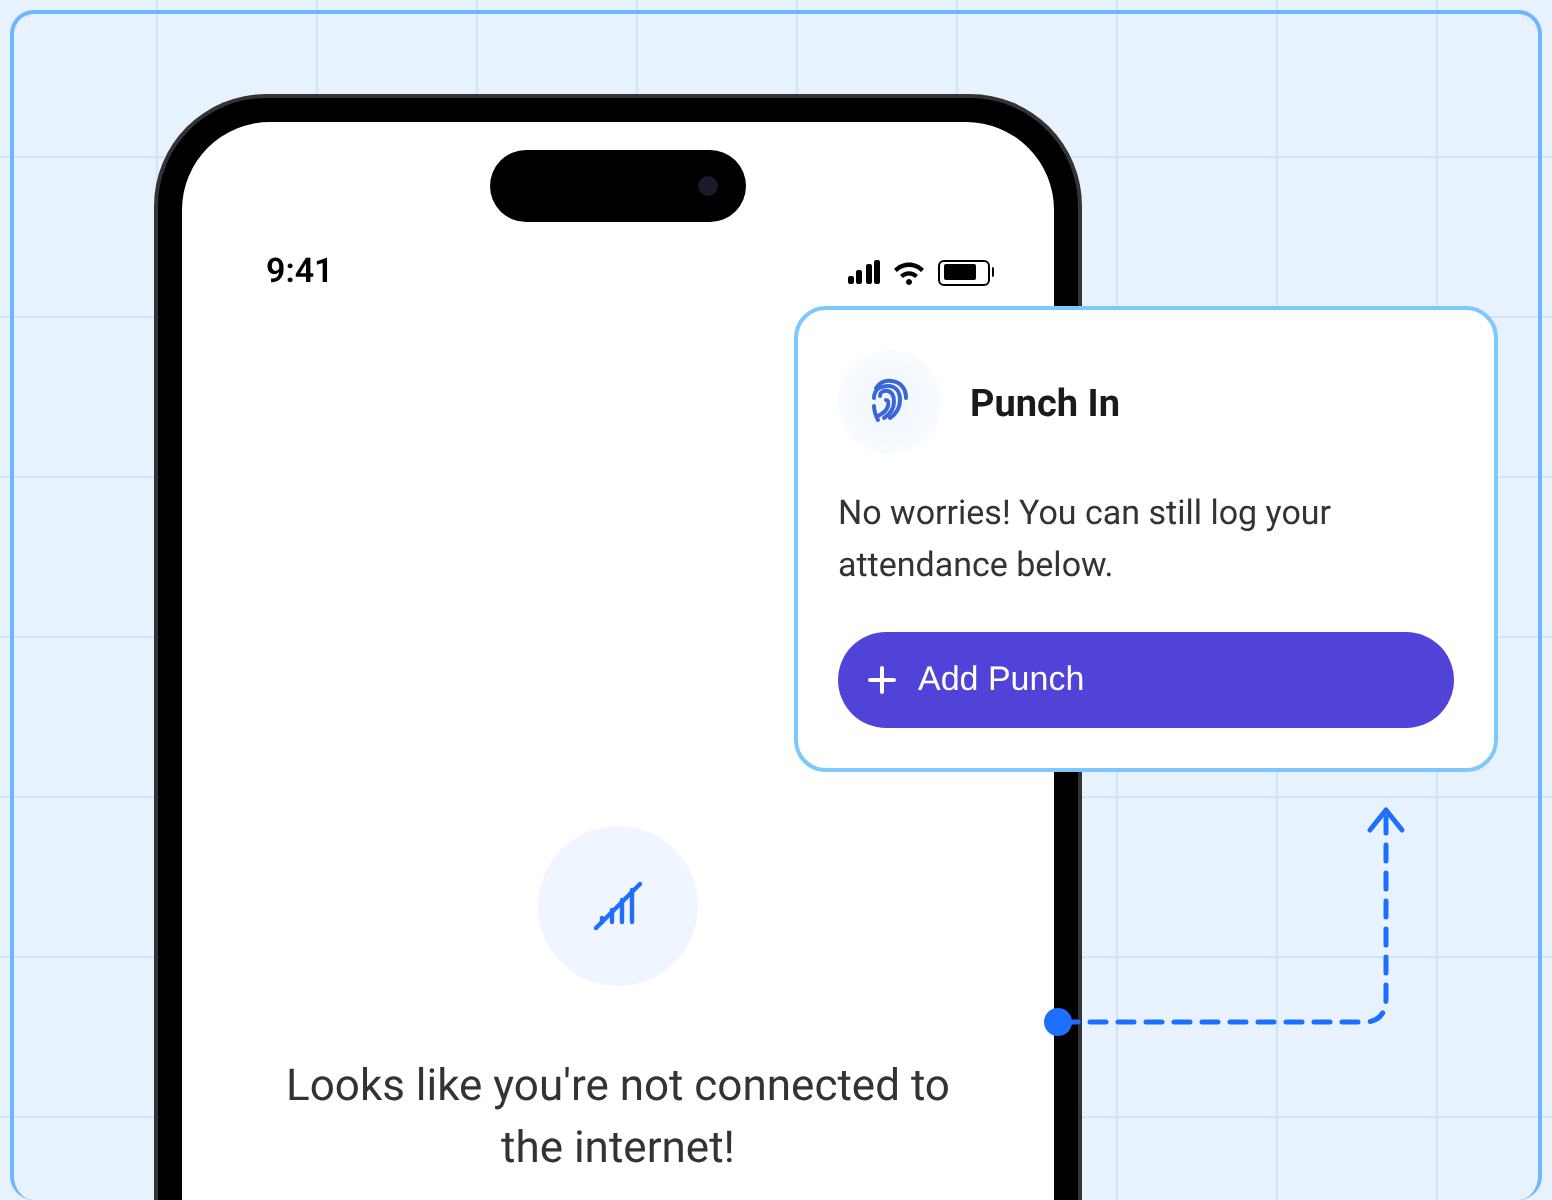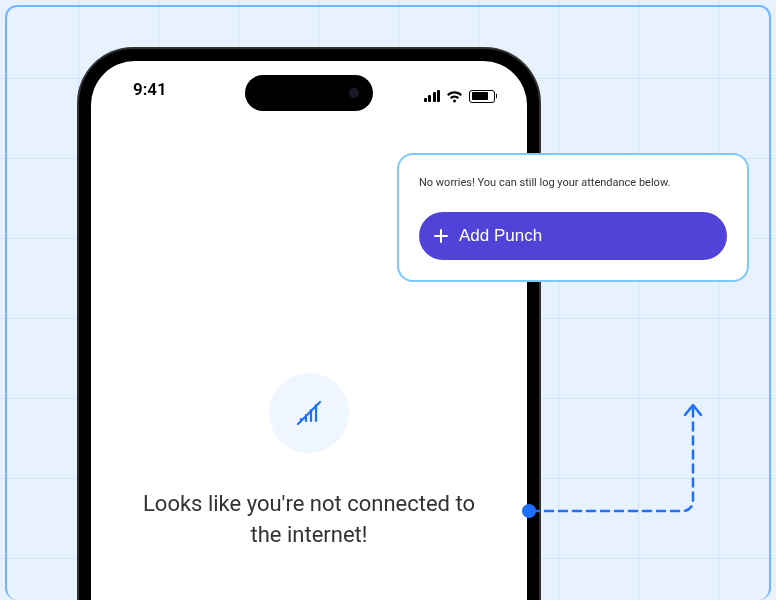--- a/index.html
+++ b/index.html
@@ -79,22 +79,24 @@
       transform: translateY(-50%);
       width: 10px;
       height: 10px;
       background: #1a1a2a;
       border-radius: 50%;
     }
     
     .status-bar {
       display: flex;
       justify-content: space-between;
+      align-items: center;
       padding: 18px 32px 0 42px;
       height: 52px;
+      margin-top: 40px;
     }
     
     .status-time {
       font-size: 17px;
       font-weight: 600;
       color: #000;
     }
     
     .status-right {
       display: flex;
@@ -204,21 +206,21 @@
       justify-content: center;
     }
     
     .callout-title {
       font-size: 19px;
       font-weight: 700;
       color: #1a1a1a;
     }
     
     .callout-desc {
-      font-size: 11px;
+      font-size: 17px;
       color: #333;
       line-height: 1.5;
       margin-bottom: 20px;
     }
     
     .add-button {
       width: 100%;
       background: #5243d8;
       color: #fff;
       border: none;
@@ -308,20 +310,34 @@
 
   <div class="connector">
     <svg width="180" height="130" viewBox="0 0 180 130">
       <path d="M 4 112 L 155 112 Q 166 112 166 100 L 166 8" fill="none" stroke="#1f6fff" stroke-width="2.5" stroke-dasharray="8 6" stroke-linecap="round"></path>
       <path d="M 158 16 L 166 6 L 174 16" fill="none" stroke="#1f6fff" stroke-width="2.5" stroke-linecap="round" stroke-linejoin="round"></path>
     </svg>
     <div class="connector-dot"></div>
   </div>
 
   <div class="callout">
+    <div class="callout-header">
+      <div class="fingerprint-wrap">
+        <svg width="28" height="28" viewBox="0 0 28 28">
+          <g stroke="#3a67d8" stroke-width="2" fill="none" stroke-linecap="round">
+            <path d="M 7 7 C 9 4 12 3 15 3.5 C 19 4 22 7 22 12"></path>
+            <path d="M 6 12 C 6 8 9 6 13 6 C 17 6 19 9 19 13 C 19 17 17 20 14 22"></path>
+            <path d="M 9 11 C 9 9 11 8 13 8.5 C 15 9 16 11 16 14 C 16 17 14 20 11 22"></path>
+            <path d="M 12 13 C 13 13 13.5 14 13 16 C 12.5 18 10 20 8 21"></path>
+            <path d="M 6 16 C 6 18 7 21 8 23"></path>
+          </g>
+        </svg>
+      </div>
+      <div class="callout-title">Punch In</div>
+    </div>
     <div class="callout-desc">No worries! You can still log your attendance below.</div>
     <button class="add-button">
       <svg class="plus-svg" viewBox="0 0 16 16">
         <path d="M8 2 L8 14 M2 8 L14 8" stroke="#fff" stroke-width="2" stroke-linecap="round"></path>
       </svg>
       <span>Add Punch</span>
     </button>
   </div>
 
 </div>

